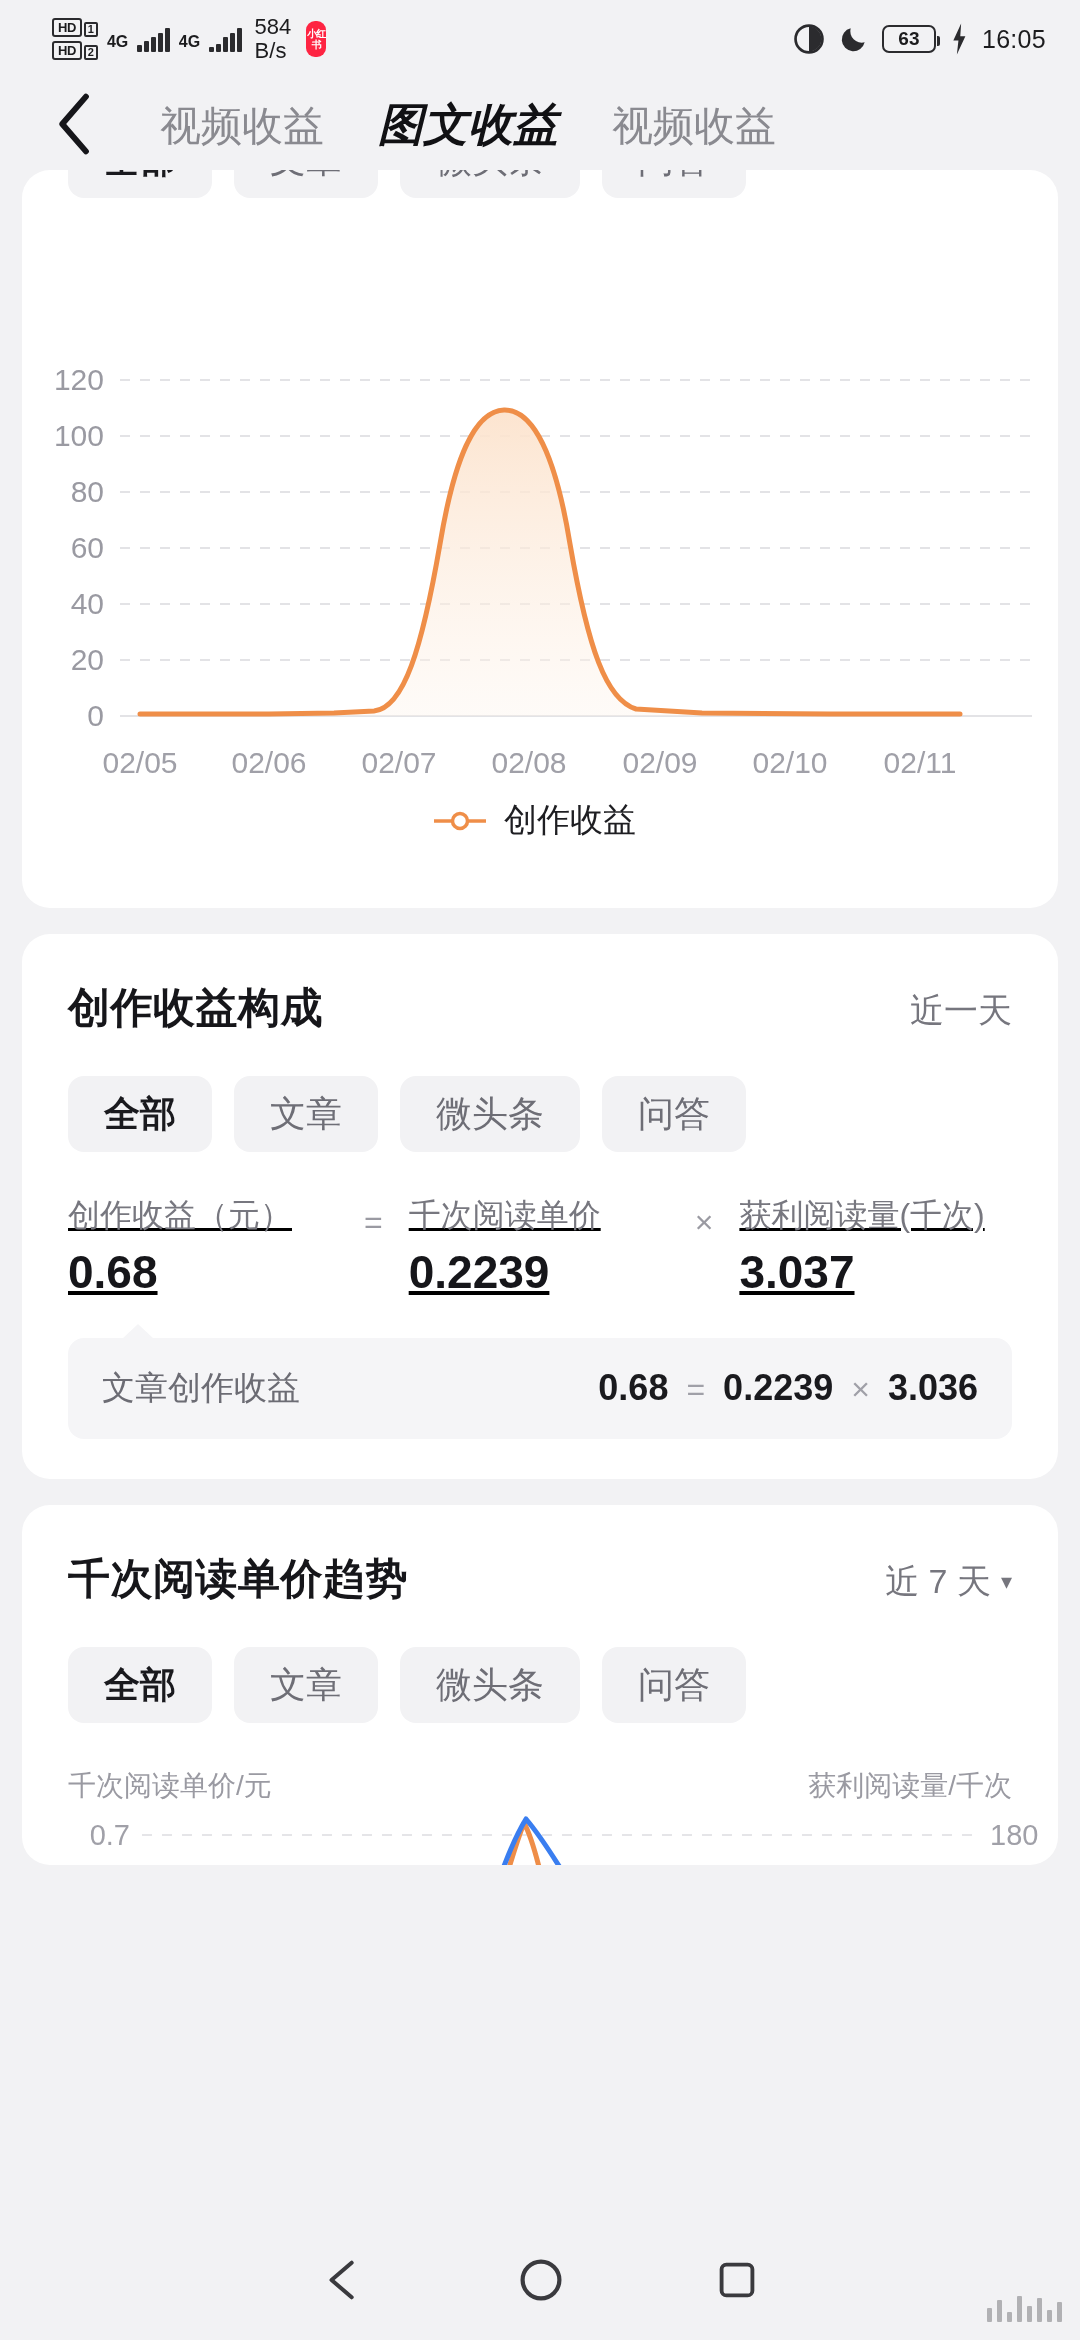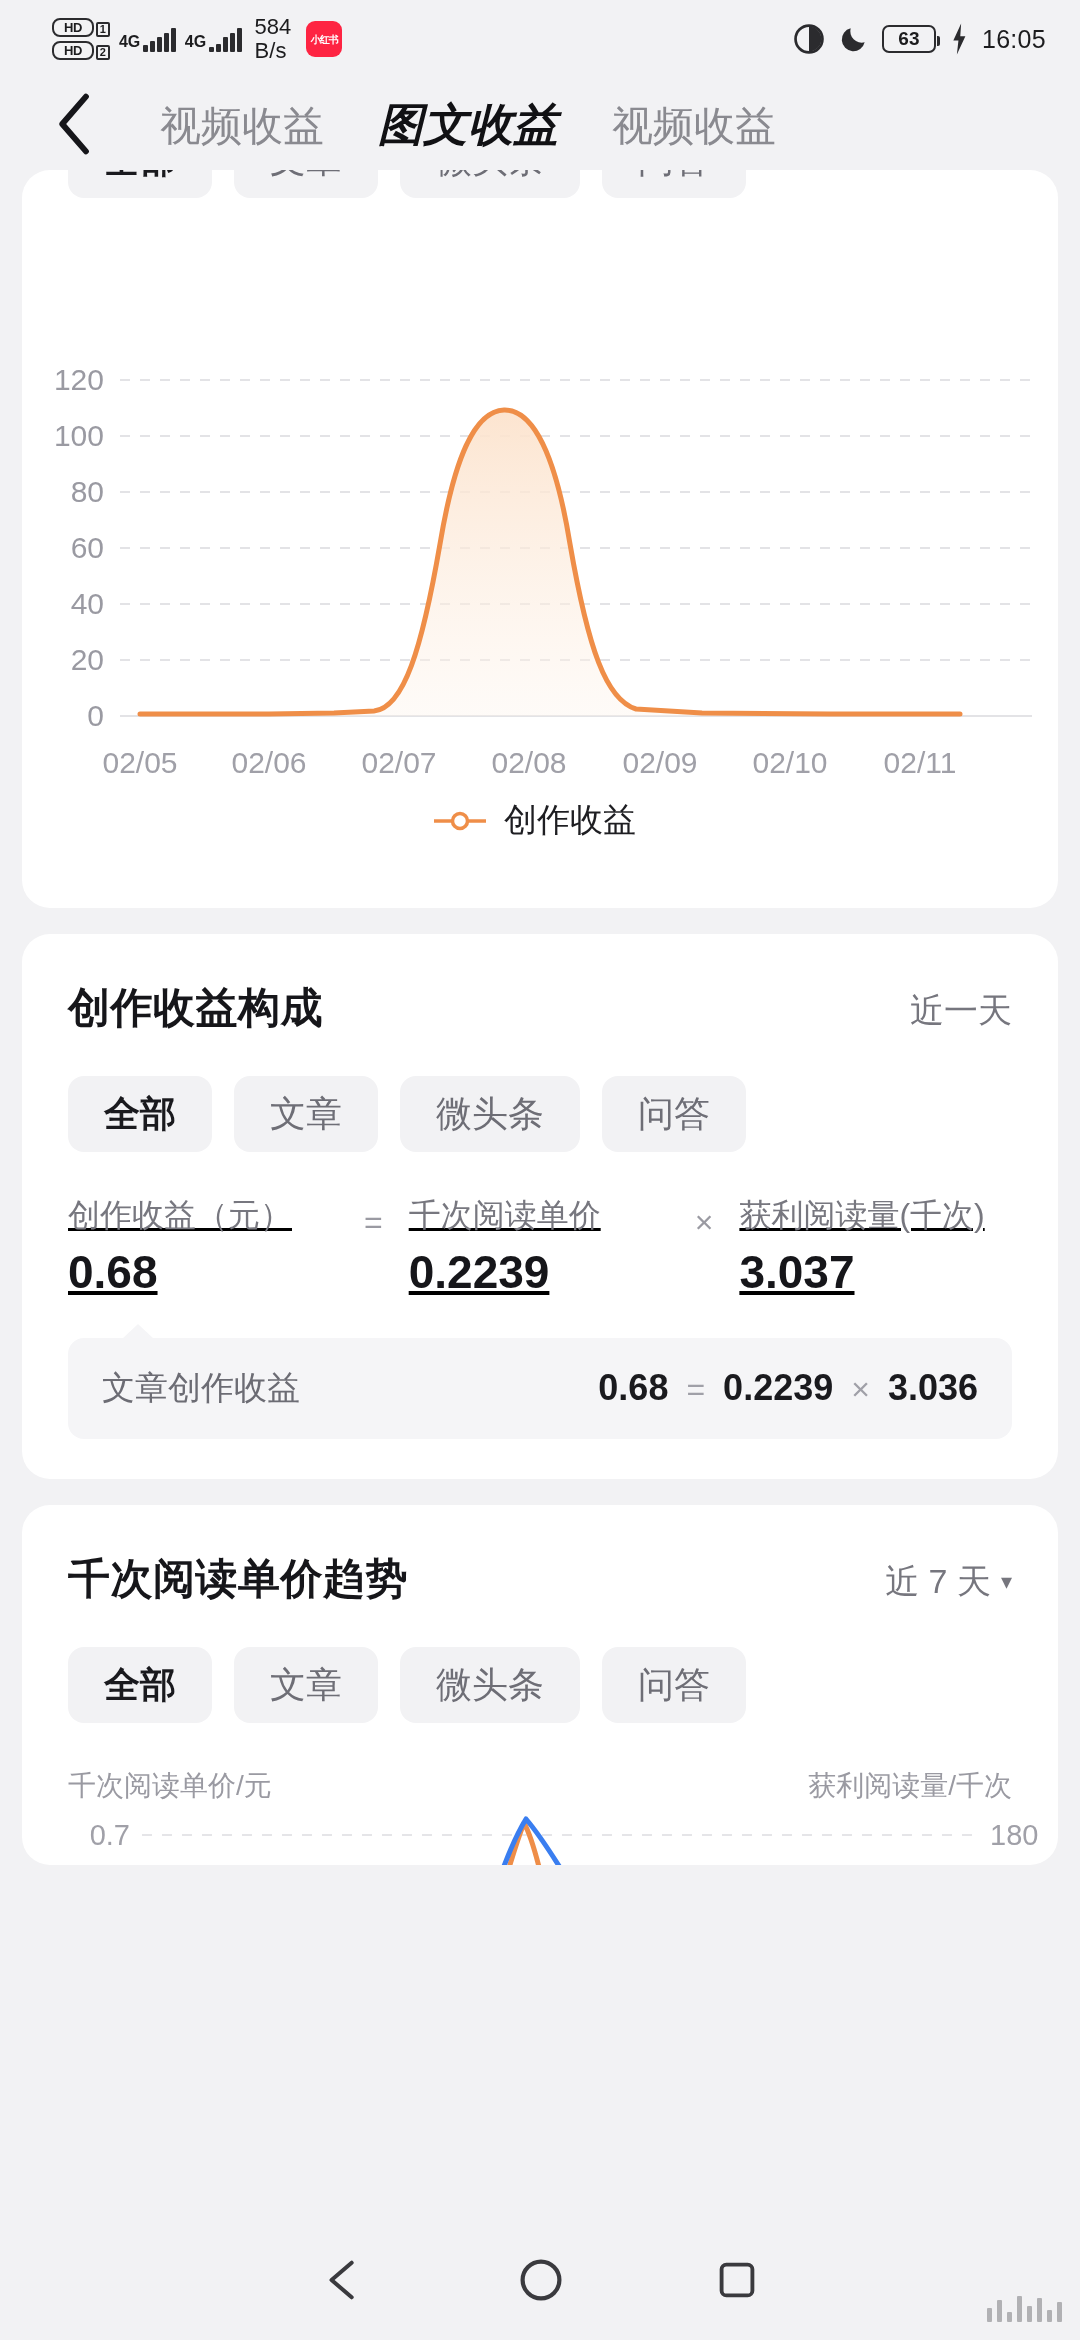--- a/index.html
+++ b/index.html
@@ -17,41 +17,41 @@
     justify-content: space-between; padding: 0 34px 0 52px;
     color: #1c1c1e;
   }
   .sb-left { display: flex; align-items: center; gap: 9px; }
   .hd-stack { display: flex; flex-direction: column; gap: 4px; }
   .hd-badge {
     display: flex; align-items: flex-end; gap: 2px;
     font-size: 15px; line-height: 1; font-weight: 700;
   }
   .hd-box {
-    border: 2px solid #2b2b2e; border-radius: 8px;
-    padding: 1px 10px; font-size: 13px; letter-spacing: -0.5px; text-align: center;
+    border: 2px solid #2b2b2e; border-radius: 3px;
+    padding: 1px 4px; font-size: 13px; letter-spacing: -0.5px; text-align: center;
   }
   .hd-num { font-size: 11px; border: 2px solid #2b2b2e; border-radius: 2px; padding: 0 2px; }
-  .sig { display: flex; align-items: flex-end; gap: 3px; }
+  .sig { display: flex; align-items: flex-end; gap: 9px; }
   .sig-label { font-size: 16px; font-weight: 600; line-height: 1; margin-bottom: 2px; }
   .bars { display: flex; align-items: flex-end; gap: 2.5px; height: 26px; }
   .bars i { width: 4.5px; background: #2b2b2e; border-radius: 1px; display: block; }
   .bars i:nth-child(1) { height: 7px; }
   .bars i:nth-child(2) { height: 11px; }
   .bars i:nth-child(3) { height: 15px; }
   .bars i:nth-child(4) { height: 19px; }
   .bars i:nth-child(5) { height: 24px; }
   .bars.alt i:nth-child(1) { height: 5px; background:#2b2b2e; }
   .bars.alt i:nth-child(2) { height: 8px; }
   .netspeed {
     font-size: 22px; line-height: 24px; text-align: left;
     font-weight: 500; margin-left: 4px;
   }
   .app-badge {
-    width: 36px; height: 36px; border-radius: 9px; background: #fe2442;
+    width: 20px; height: 36px; border-radius: 9px; background: #fe2442;
     color: #fff; font-size: 10px; font-weight: 700; line-height: 11px;
     display: flex; align-items: center; justify-content: center;
     text-align: center; margin-left: 6px; letter-spacing: -1px;
   }
   .sb-right { display: flex; align-items: center; gap: 12px; }
   .sb-right .ico { display: inline-flex; align-items: center; }
   .batt {
     display: inline-flex; align-items: center; justify-content: center;
     border: 2.5px solid #2b2b2e; border-radius: 7px;
     width: 54px; height: 28px; font-size: 19px; font-weight: 600;

